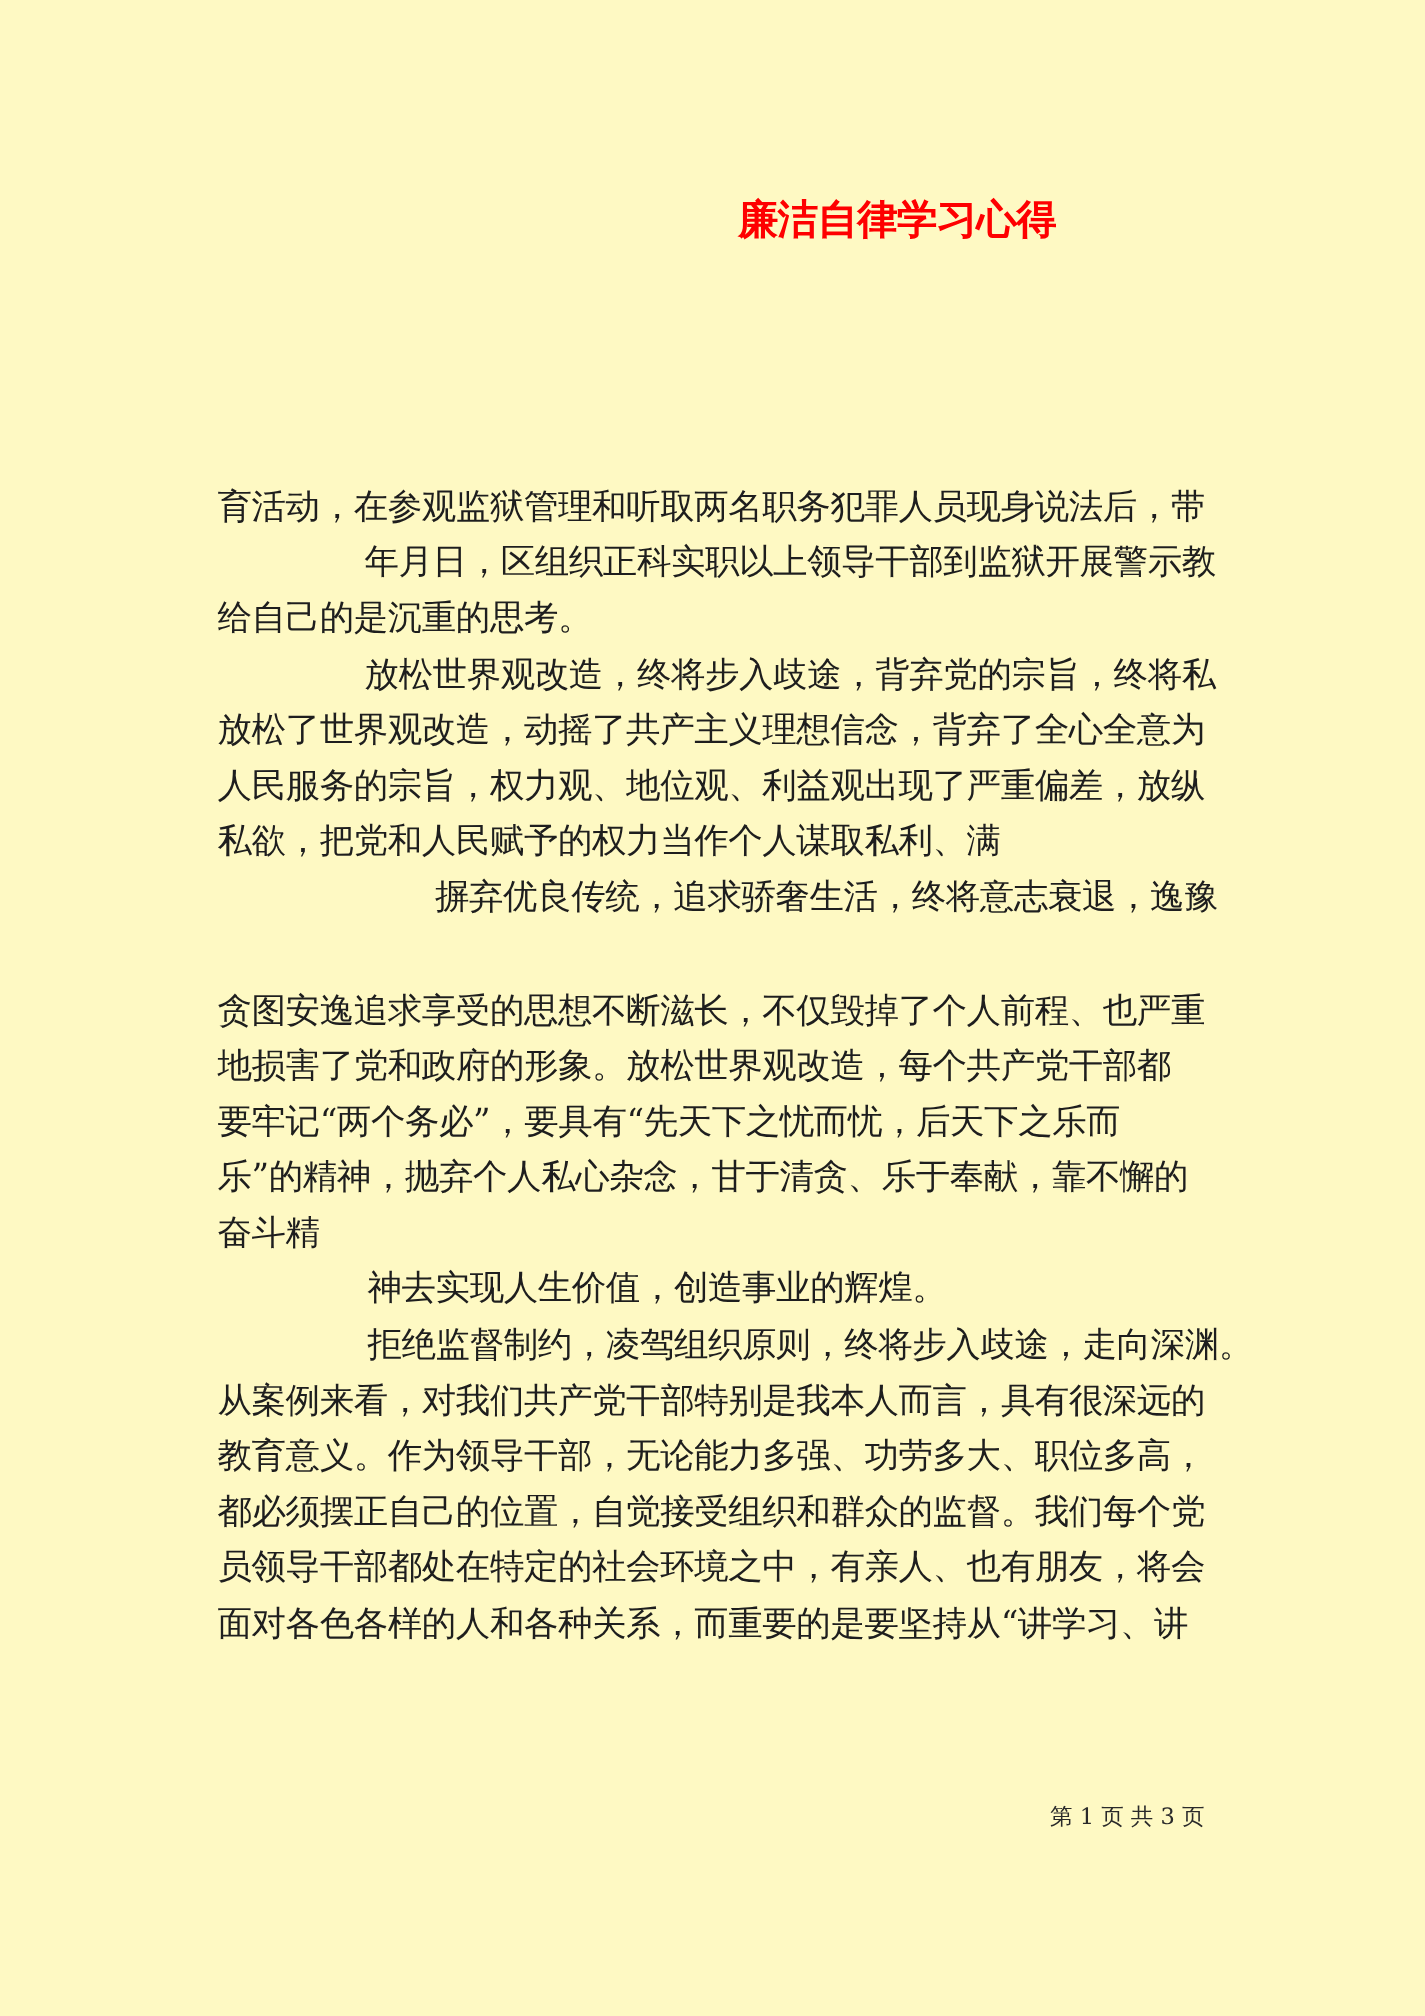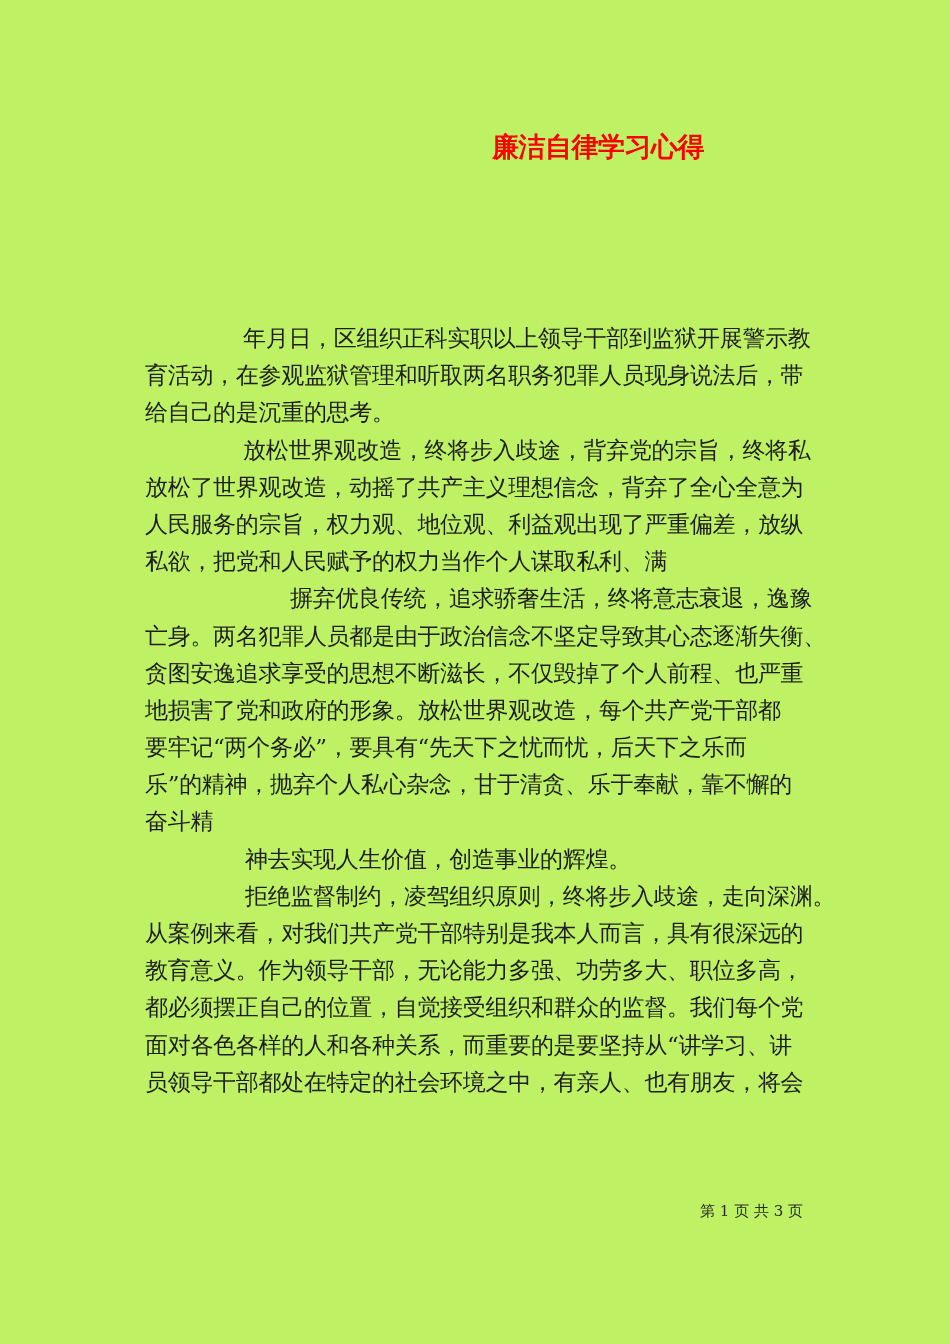--- a/index.html
+++ b/index.html
@@ -1,20 +1,20 @@
 <!DOCTYPE html>
 <html><head>
 <meta charset="utf-8">
 <style>
   html, body { margin: 0; padding: 0; background: #ffffff; }
   .page {
     position: relative;
     width: 950px;
     height: 1344px;
-    background: #bef264;
+    background: #fef9c3;
     overflow: hidden;
     font-family: "DejaVu Serif", serif;
   }
   .doc-title {
     position: absolute;
     left: 492px;
     top: 131px;
     font-family: "DejaVu Sans", sans-serif;
     font-weight: bold;
     font-size: 27px;
@@ -47,38 +47,37 @@
   }
 </style>
 </head>
 <body>
 
 <div class="page">
 
   <div class="doc-title" style="color: rgb(254, 0, 0);">廉洁自律学习心得</div>
 
   <div class="body-lines" style="color: rgb(30, 30, 30);">
+      <div class="line" style="padding-left: 0px;">育活动，在参观监狱管理和听取两名职务犯罪人员现身说法后，带</div>
       <div class="line" style="padding-left: 98px;">年月日，区组织正科实职以上领导干部到监狱开展警示教</div>
-      <div class="line" style="padding-left: 0px;">育活动，在参观监狱管理和听取两名职务犯罪人员现身说法后，带</div>
       <div class="line" style="padding-left: 0px;">给自己的是沉重的思考。</div>
       <div class="line" style="padding-left: 98px;">放松世界观改造，终将步入歧途，背弃党的宗旨，终将私</div>
       <div class="line" style="padding-left: 0px;">放松了世界观改造，动摇了共产主义理想信念，背弃了全心全意为</div>
       <div class="line" style="padding-left: 0px;">人民服务的宗旨，权力观、地位观、利益观出现了严重偏差，放纵</div>
       <div class="line" style="padding-left: 0px;">私欲，把党和人民赋予的权力当作个人谋取私利、满</div>
       <div class="line" style="padding-left: 145px;">摒弃优良传统，追求骄奢生活，终将意志衰退，逸豫</div>
-      <div class="line" style="padding-left: 0px;">亡身。两名犯罪人员都是由于政治信念不坚定导致其心态逐渐失衡、</div>
-      <div class="line" style="padding-left: 0px;">贪图安逸追求享受的思想不断滋长，不仅毁掉了个人前程、也严重</div>
+      <div class="line" style="padding-left: 0px; margin-top: 38px;">贪图安逸追求享受的思想不断滋长，不仅毁掉了个人前程、也严重</div>
       <div class="line" style="padding-left: 0px;">地损害了党和政府的形象。放松世界观改造，每个共产党干部都</div>
       <div class="line" style="padding-left: 0px;">要牢记“两个务必”，要具有“先天下之忧而忧，后天下之乐而</div>
       <div class="line" style="padding-left: 0px;">乐”的精神，抛弃个人私心杂念，甘于清贪、乐于奉献，靠不懈的</div>
       <div class="line" style="padding-left: 0px;">奋斗精</div>
       <div class="line" style="padding-left: 100px;">神去实现人生价值，创造事业的辉煌。</div>
       <div class="line" style="padding-left: 100px;">拒绝监督制约，凌驾组织原则，终将步入歧途，走向深渊。</div>
       <div class="line" style="padding-left: 0px;">从案例来看，对我们共产党干部特别是我本人而言，具有很深远的</div>
       <div class="line" style="padding-left: 0px;">教育意义。作为领导干部，无论能力多强、功劳多大、职位多高，</div>
       <div class="line" style="padding-left: 0px;">都必须摆正自己的位置，自觉接受组织和群众的监督。我们每个党</div>
+      <div class="line" style="padding-left: 0px;">员领导干部都处在特定的社会环境之中，有亲人、也有朋友，将会</div>
       <div class="line" style="padding-left: 0px;">面对各色各样的人和各种关系，而重要的是要坚持从“讲学习、讲</div>
-      <div class="line" style="padding-left: 0px;">员领导干部都处在特定的社会环境之中，有亲人、也有朋友，将会</div>
     </div>
 
   <div class="page-footer">第 1 页 共 3 页</div>
 
 </div>
 
 </body></html>

